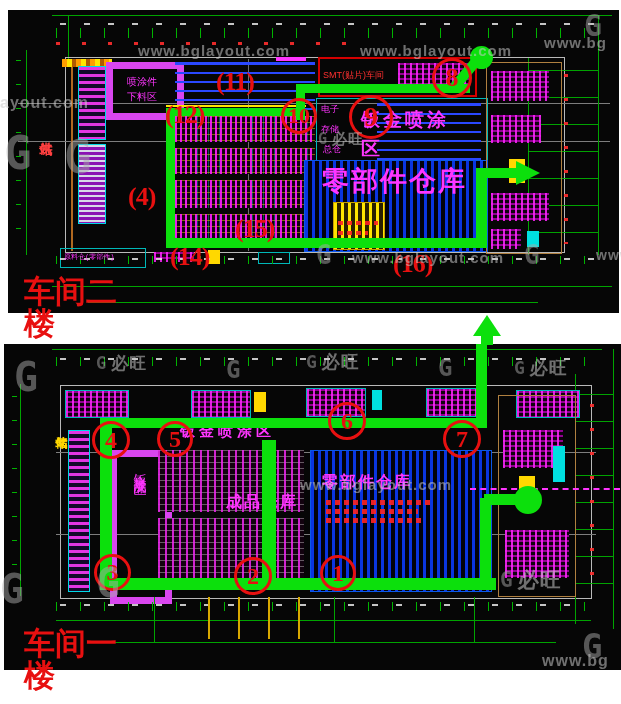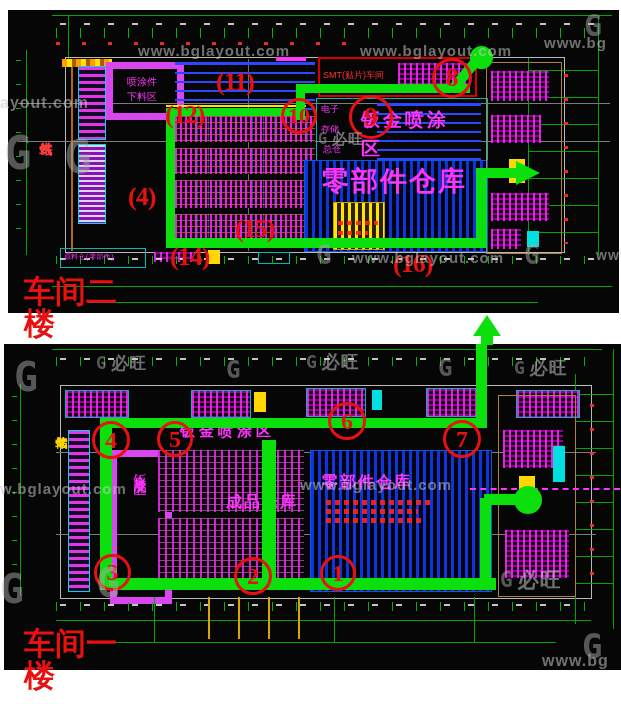--- a/index.html
+++ b/index.html
@@ -300,21 +300,20 @@
   <span class="wm-logo" style="left:226px;top:356px;font-size:24px;">G</span>
   <div class="wm wm-combo" style="left:306px;top:350px;font-size:18px;">
     <span class="lg">G</span>
     <span>必旺</span>
   </div>
   <span class="wm-logo" style="left:438px;top:354px;font-size:24px;">G</span>
   <div class="wm wm-combo" style="left:514px;top:356px;font-size:18px;">
     <span class="lg">G</span>
     <span>必旺</span>
   </div>
-  <span class="wm" style="left:0;top:480px;font-size:15px;">w.bglayout.com</span>
   <span class="wm" style="left:300px;top:476px;font-size:15px;">www.bglayout.com</span>
   <span class="wm-logo" style="left:0;top:566px;font-size:40px;">G</span>
   <span class="wm-logo" style="left:96px;top:560px;font-size:40px;">G</span>
   <div class="wm wm-combo" style="left:500px;top:566px;font-size:21px;">
     <span class="lg">G</span>
     <span>必旺</span>
   </div>
   <span class="wm-logo" style="left:582px;top:626px;font-size:34px;">G</span>
   <span class="wm" style="left:542px;top:652px;font-size:16px;">www.bg</span>
 

